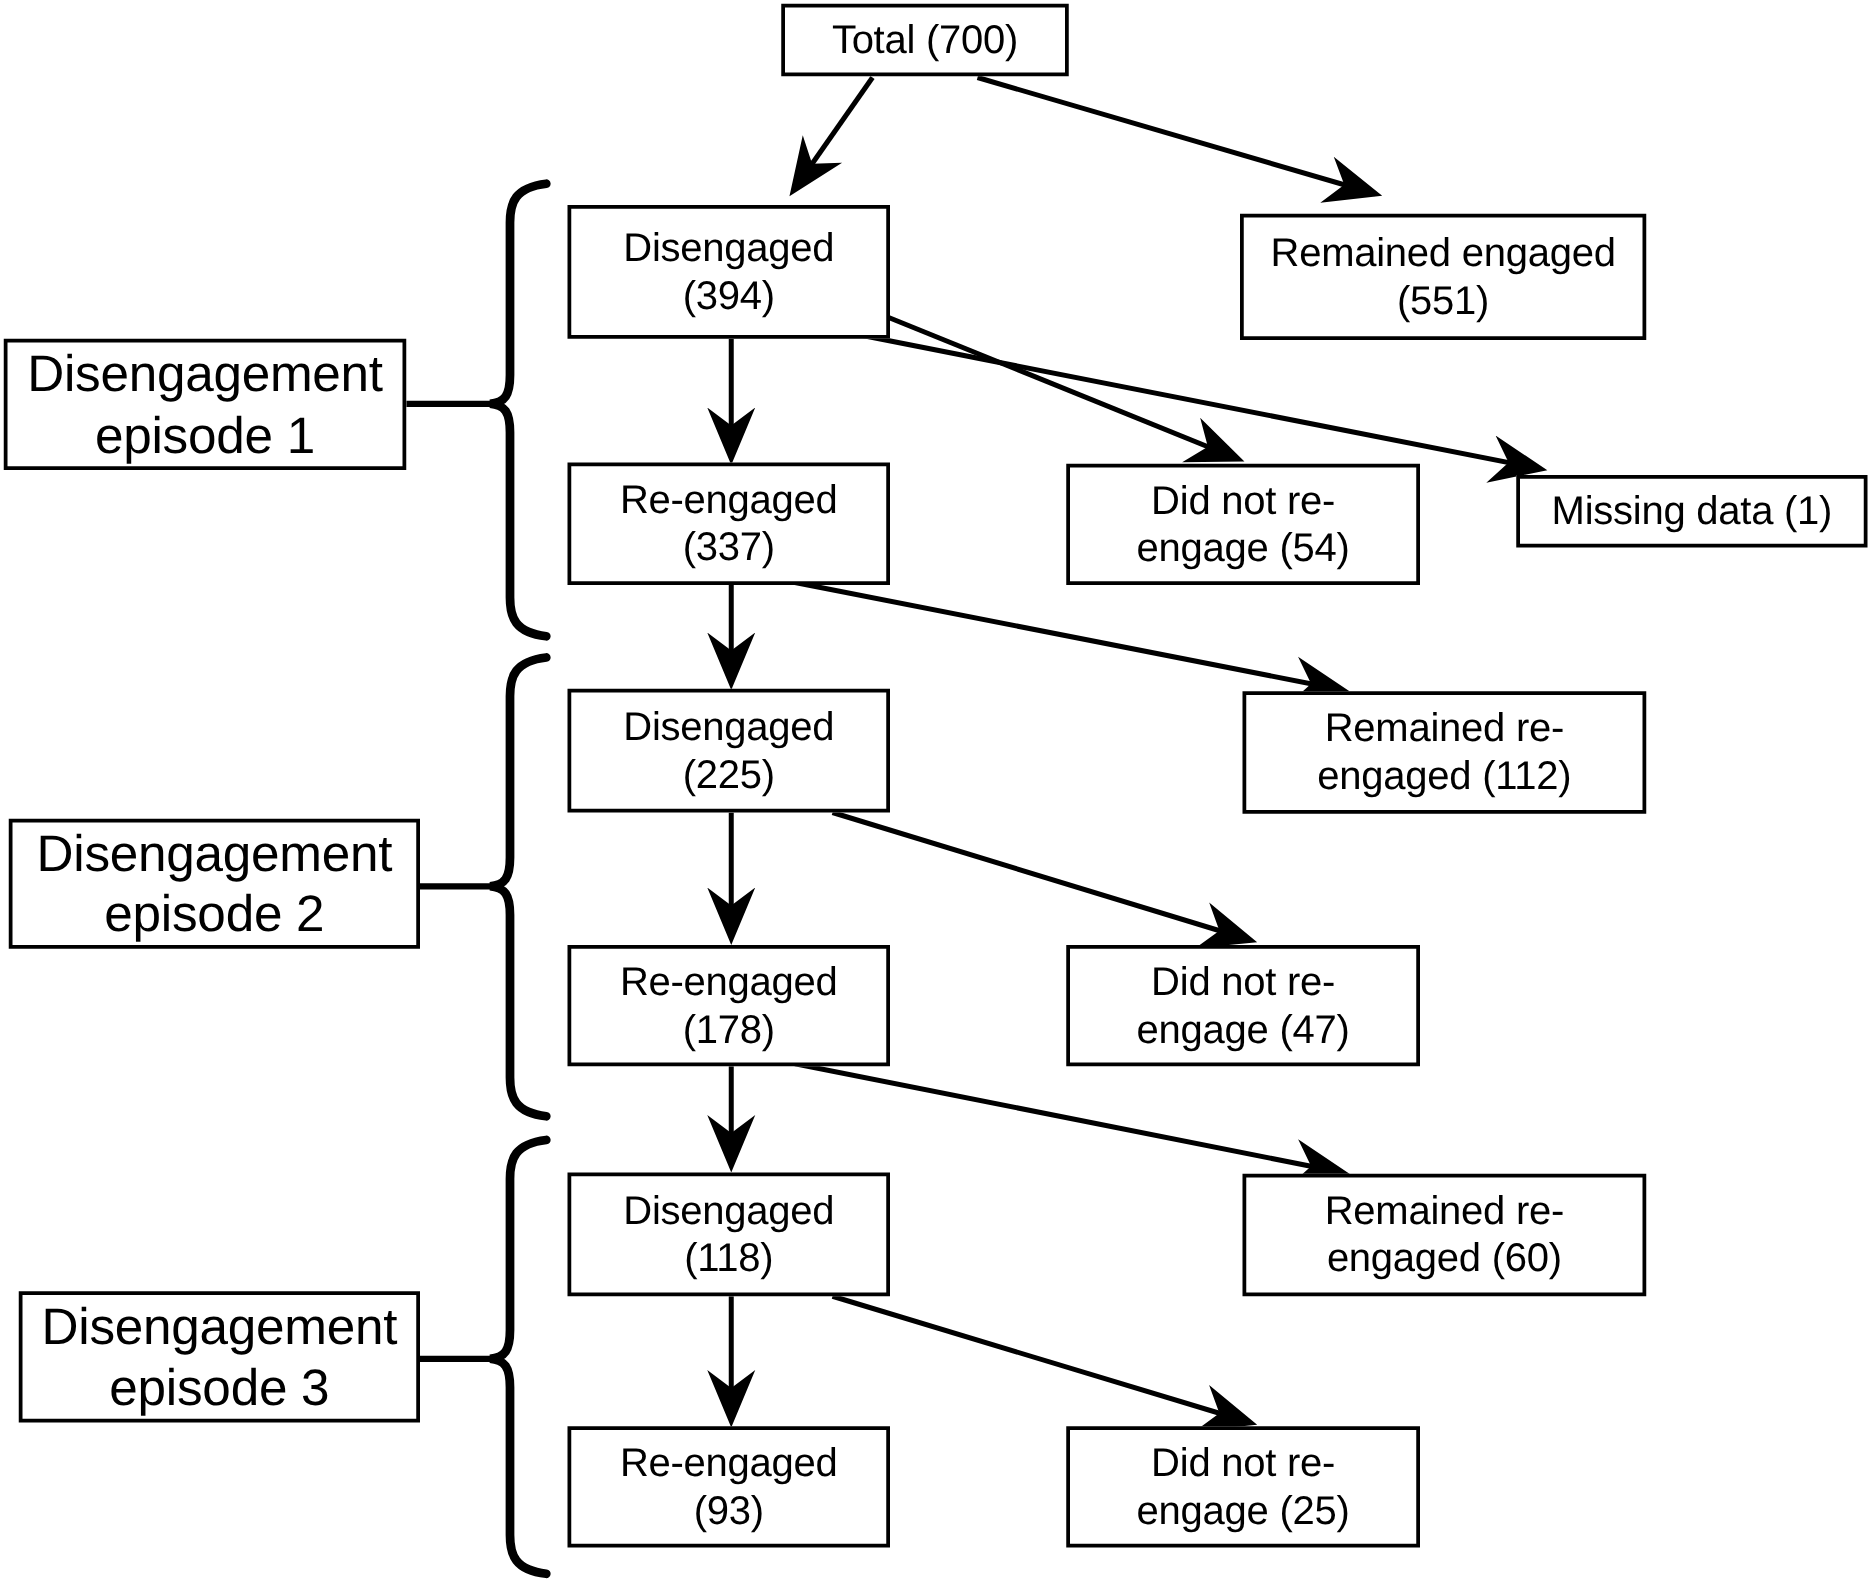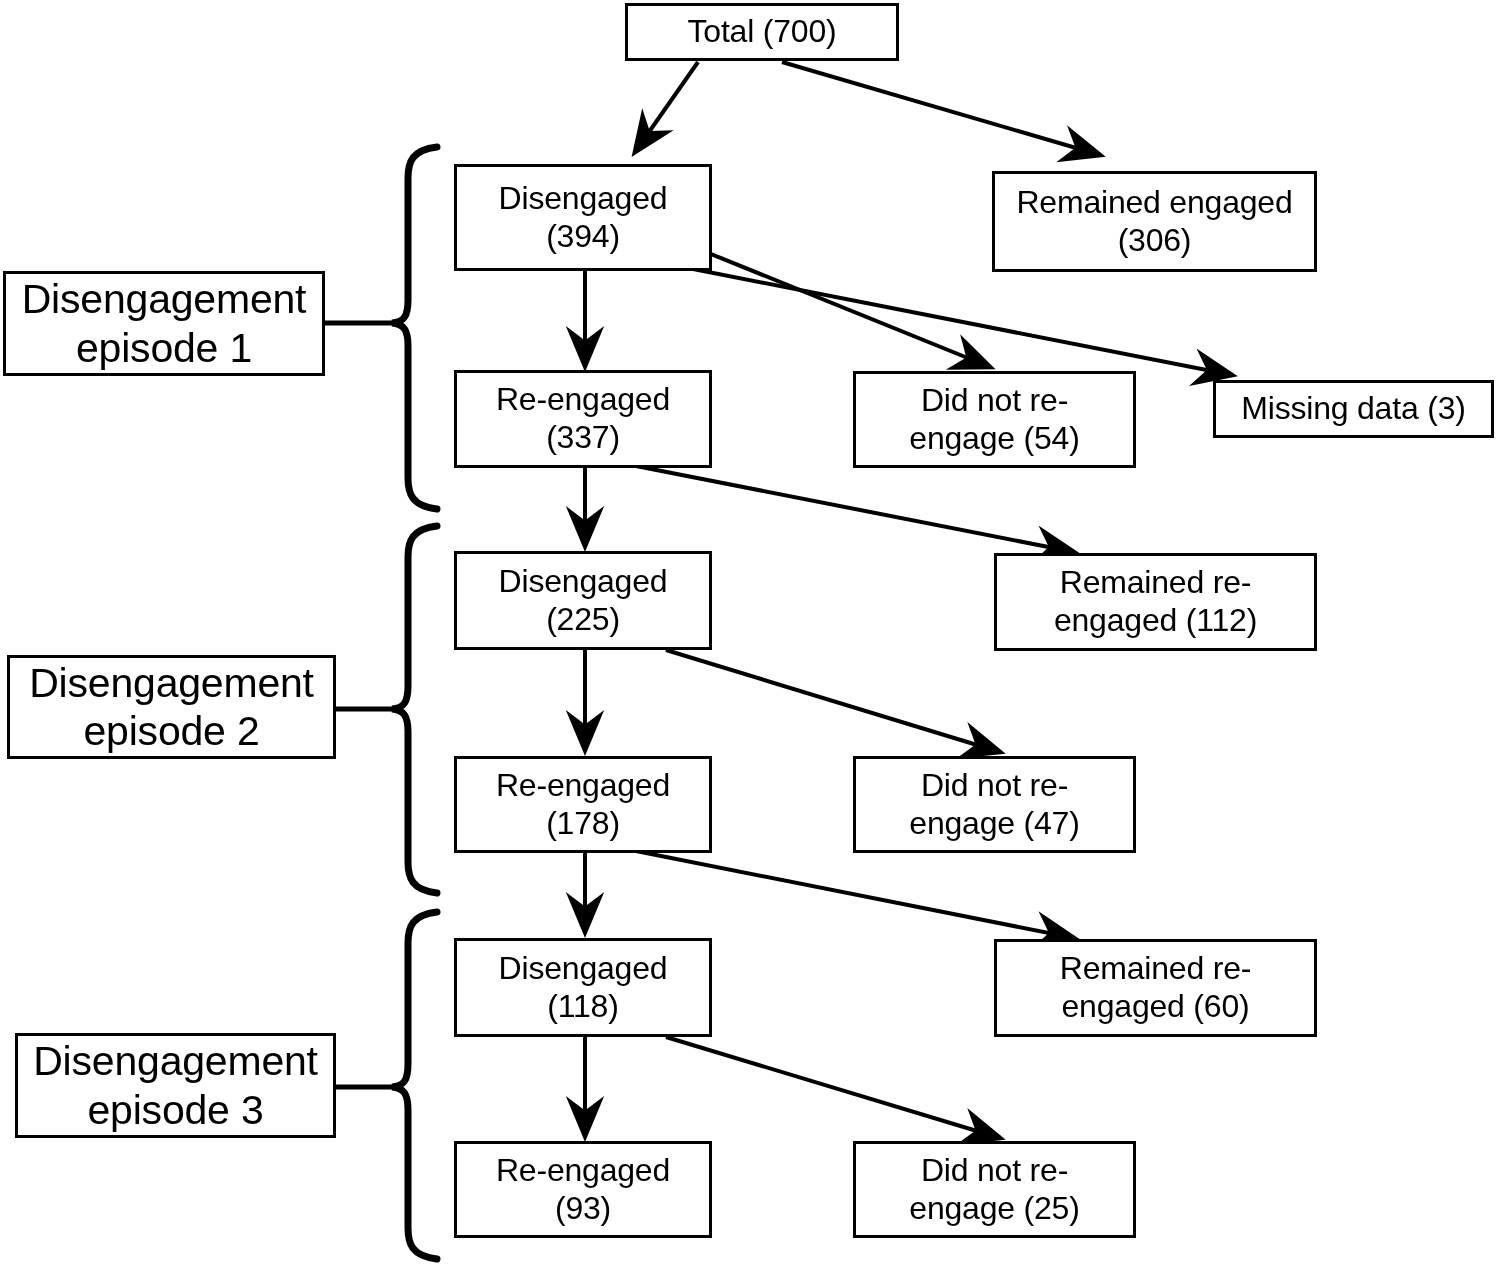--- a/index.html
+++ b/index.html
@@ -106,32 +106,32 @@
 
     <path d="M 437,912
              C 412,915 408,927 408,943
              L 408,1064
              C 408,1080 404,1086 392,1087
              C 404,1088 408,1094 408,1110
              L 408,1228
              C 408,1244 412,1256 437,1259" fill="none" stroke="#000000" stroke-width="7" stroke-linecap="round"></path>
   </svg>
 
-  <div class="node" style="left:625px; top:3px; width:274px; height:58px;">Total (700)</div>
+  <div class="node" style="left:625px; top:3px; width:230px; height:58px;">Total (700)</div>
 
   <div class="node" style="left:992px; top:171px; width:325px; height:101px;">Remained engaged
-(306)</div>
+(551)</div>
 
   <div class="node" style="left:454px; top:164px; width:258px; height:107px;">Disengaged
 (394)</div>
 
   <div class="node" style="left:853px; top:371px; width:283px; height:97px;">Did not re-
 engage (54)</div>
 
-  <div class="node" style="left:1213px; top:380px; width:281px; height:58px;">Missing data (3)</div>
+  <div class="node" style="left:1213px; top:380px; width:281px; height:58px;">Missing data (1)</div>
 
   <div class="node" style="left:454px; top:370px; width:258px; height:98px;">Re-engaged
 (337)</div>
 
   <div class="node" style="left:994px; top:553px; width:323px; height:98px;">Remained re-
 engaged (112)</div>
 
   <div class="node" style="left:454px; top:551px; width:258px; height:99px;">Disengaged
 (225)</div>
 

